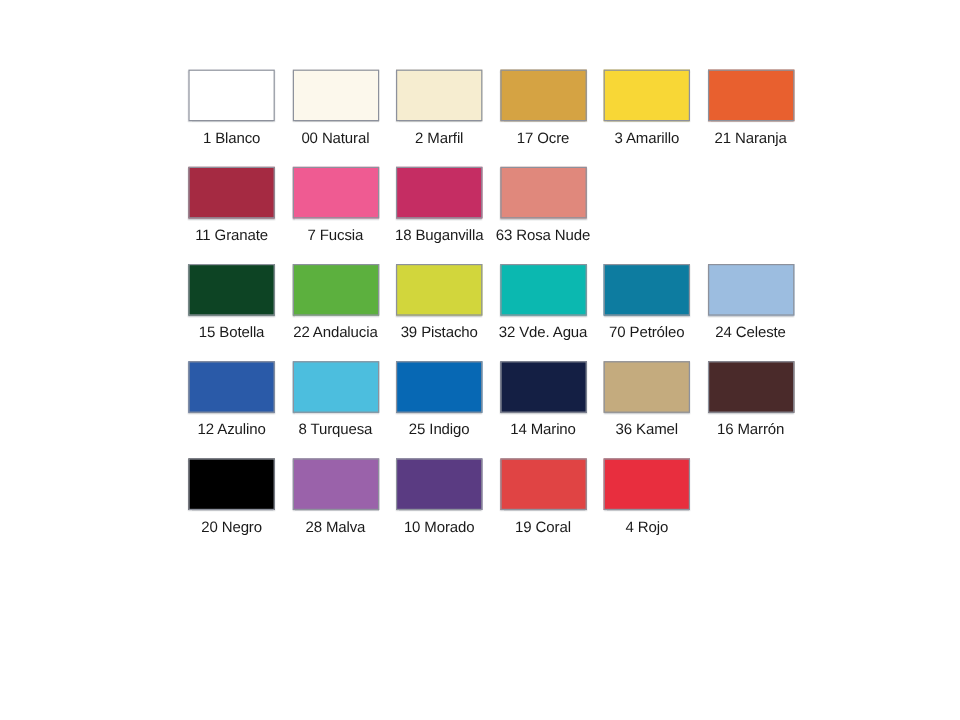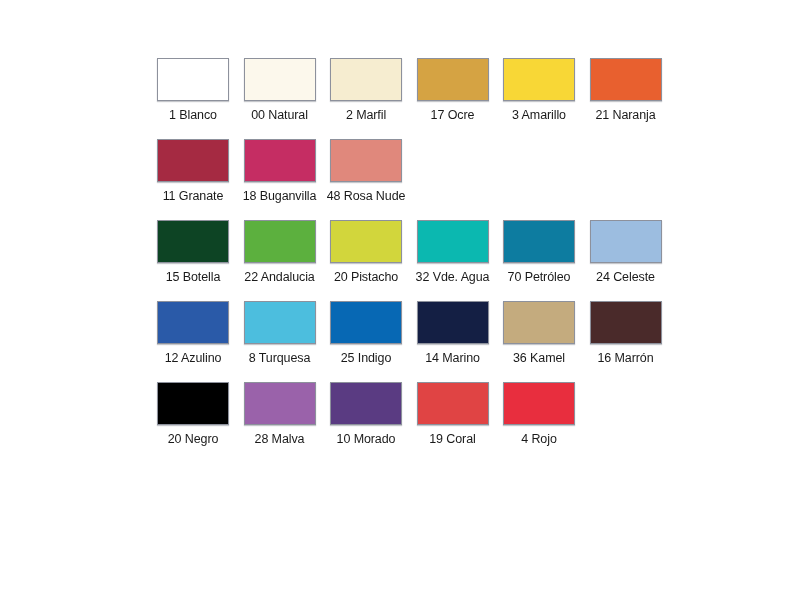--- a/index.html
+++ b/index.html
@@ -93,40 +93,44 @@
           <div class="swatch-chip" style="background-color: rgb(232, 96, 47);"></div>
           <div class="swatch-label">21 Naranja</div>
         </div>
       </div>
       <div class="swatch-row">
         <div class="swatch-cell">
           <div class="swatch-chip" style="background-color: rgb(165, 42, 66);"></div>
           <div class="swatch-label">11 Granate</div>
         </div>
         <div class="swatch-cell">
+          <div class="swatch-chip" style="background-color: rgb(239, 91, 146);"></div>
+          <div class="swatch-label">7 Fucsia</div>
+        </div>
+        <div class="swatch-cell">
           <div class="swatch-chip" style="background-color: rgb(197, 45, 99);"></div>
           <div class="swatch-label">18 Buganvilla</div>
         </div>
         <div class="swatch-cell">
           <div class="swatch-chip" style="background-color: rgb(224, 136, 124);"></div>
-          <div class="swatch-label">48 Rosa Nude</div>
+          <div class="swatch-label">63 Rosa Nude</div>
         </div>
       </div>
       <div class="swatch-row">
         <div class="swatch-cell">
           <div class="swatch-chip" style="background-color: rgb(13, 68, 36);"></div>
           <div class="swatch-label">15 Botella</div>
         </div>
         <div class="swatch-cell">
           <div class="swatch-chip" style="background-color: rgb(92, 176, 62);"></div>
           <div class="swatch-label">22 Andalucia</div>
         </div>
         <div class="swatch-cell">
           <div class="swatch-chip" style="background-color: rgb(210, 214, 60);"></div>
-          <div class="swatch-label">20 Pistacho</div>
+          <div class="swatch-label">39 Pistacho</div>
         </div>
         <div class="swatch-cell">
           <div class="swatch-chip" style="background-color: rgb(11, 184, 176);"></div>
           <div class="swatch-label">32 Vde. Agua</div>
         </div>
         <div class="swatch-cell">
           <div class="swatch-chip" style="background-color: rgb(13, 124, 160);"></div>
           <div class="swatch-label">70 Petróleo</div>
         </div>
         <div class="swatch-cell">

